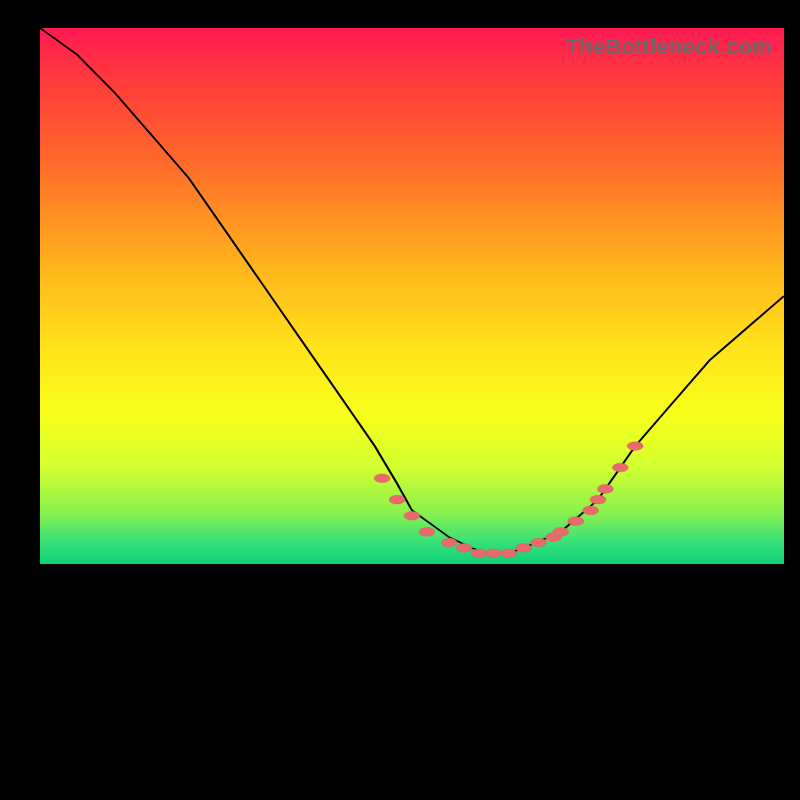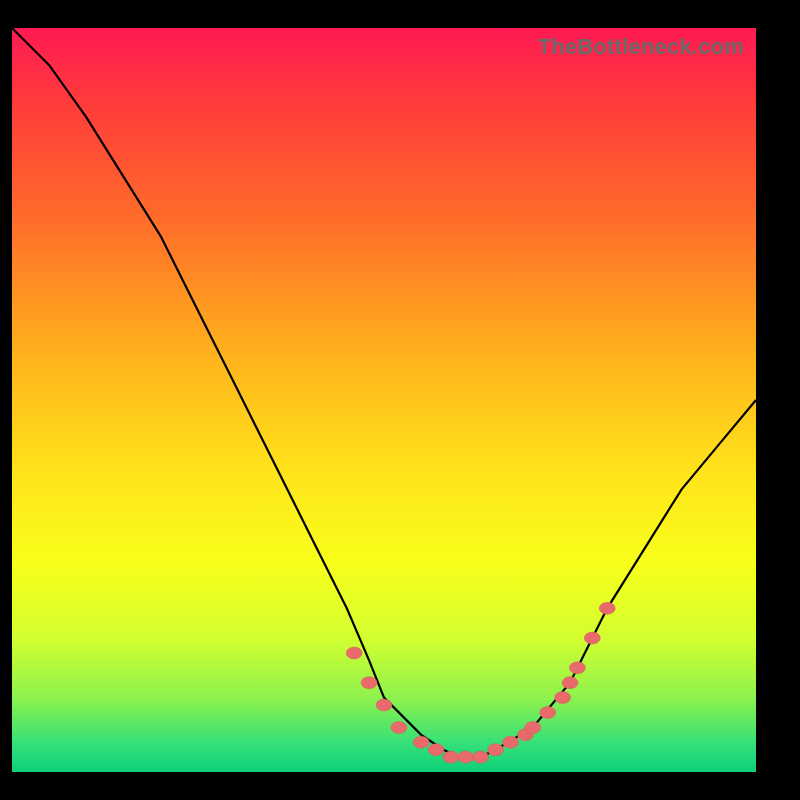--- a/index.html
+++ b/index.html
@@ -9,24 +9,24 @@
     font-family: Arial, Helvetica, sans-serif;
   }
   .stage {
     position: relative;
     width: 800px;
     height: 800px;
     background: #000;
   }
   .plot-area {
     position: absolute;
-    left: 12px;
+    left: 40px;
     top: 28px;
     width: 744px;
-    height: 744px;
+    height: 536px;
     background: linear-gradient(to bottom,
       #ff1a53 0%,
       #ff3b3b 10%,
       #ff6a2a 25%,
       #ffb61c 45%,
       #ffe41a 60%,
       #f8ff1a 72%,
       #d2ff30 82%,
       #8ef24c 90%,
       #37e078 96%,

